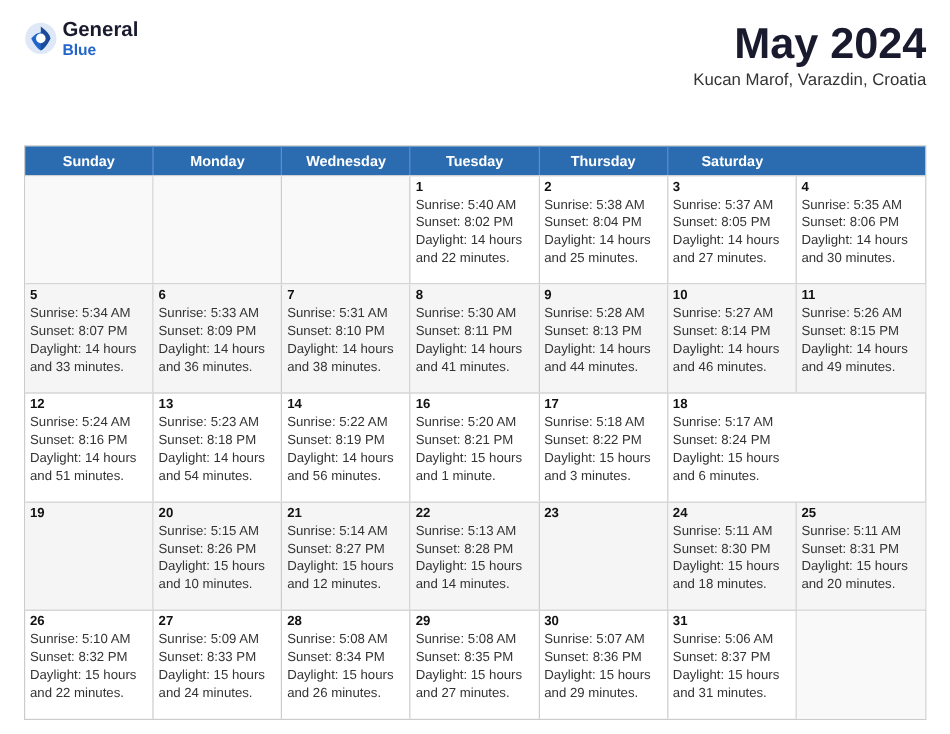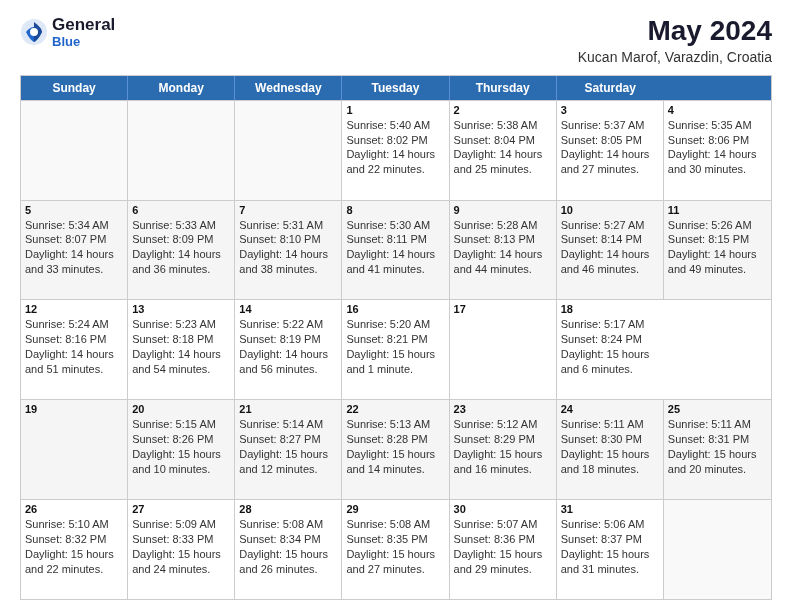--- a/index.html
+++ b/index.html
@@ -34,35 +34,36 @@
     }
     .logo-icon {
       width: 28px;
       height: 28px;
       margin-right: 4px;
     }
     .title-block {
       text-align: right;
     }
     .month-title {
-      font-size: 28px;
+      font-size: 36px;
       font-weight: bold;
       color: #1a1a2e;
       line-height: 1.1;
     }
     .location {
       font-size: 14px;
       color: #333;
       margin-top: 2px;
     }
     .calendar {
       flex: 1;
       display: flex;
       flex-direction: column;
       border: 1px solid #ccc;
+      margin-top: 37px;
     }
     .cal-header {
       display: grid;
       grid-template-columns: repeat(7, 1fr);
       background: #2b6cb0;
     }
     .cal-header-cell {
       color: #fff;
       font-size: 12px;
       font-weight: bold;
@@ -238,20 +239,23 @@
 Daylight: 14 hours and 56 minutes.</div>
           </div>
           <div class="cal-cell">
             <div class="day-num">16</div>
             <div class="cell-text" style="white-space: pre-line;">Sunrise: 5:20 AM
 Sunset: 8:21 PM
 Daylight: 15 hours and 1 minute.</div>
           </div>
           <div class="cal-cell">
             <div class="day-num">17</div>
+            <div class="cell-text" style="white-space: pre-line;">Sunrise: 5:18 AM
+Sunset: 8:22 PM
+Daylight: 15 hours and 3 minutes.</div>
           </div>
           <div class="cal-cell">
             <div class="day-num">18</div>
             <div class="cell-text" style="white-space: pre-line;">Sunrise: 5:17 AM
 Sunset: 8:24 PM
 Daylight: 15 hours and 6 minutes.</div>
           </div>
         </div>
         <div class="cal-row row-alt">
           <div class="cal-cell">
@@ -270,23 +274,20 @@
 Daylight: 15 hours and 12 minutes.</div>
           </div>
           <div class="cal-cell">
             <div class="day-num">22</div>
             <div class="cell-text" style="white-space: pre-line;">Sunrise: 5:13 AM
 Sunset: 8:28 PM
 Daylight: 15 hours and 14 minutes.</div>
           </div>
           <div class="cal-cell">
             <div class="day-num">23</div>
-            <div class="cell-text" style="white-space: pre-line;">Sunrise: 5:12 AM
-Sunset: 8:29 PM
-Daylight: 15 hours and 16 minutes.</div>
           </div>
           <div class="cal-cell">
             <div class="day-num">24</div>
             <div class="cell-text" style="white-space: pre-line;">Sunrise: 5:11 AM
 Sunset: 8:30 PM
 Daylight: 15 hours and 18 minutes.</div>
           </div>
           <div class="cal-cell">
             <div class="day-num">25</div>
             <div class="cell-text" style="white-space: pre-line;">Sunrise: 5:11 AM

